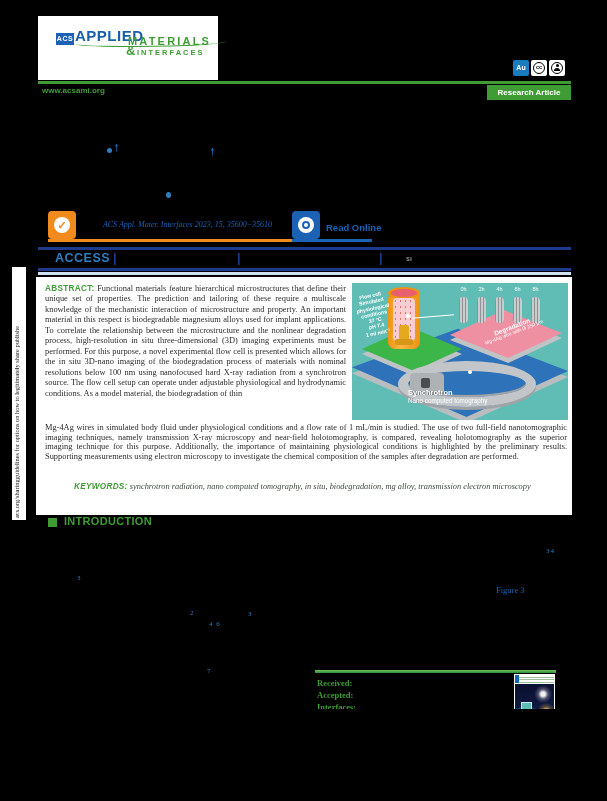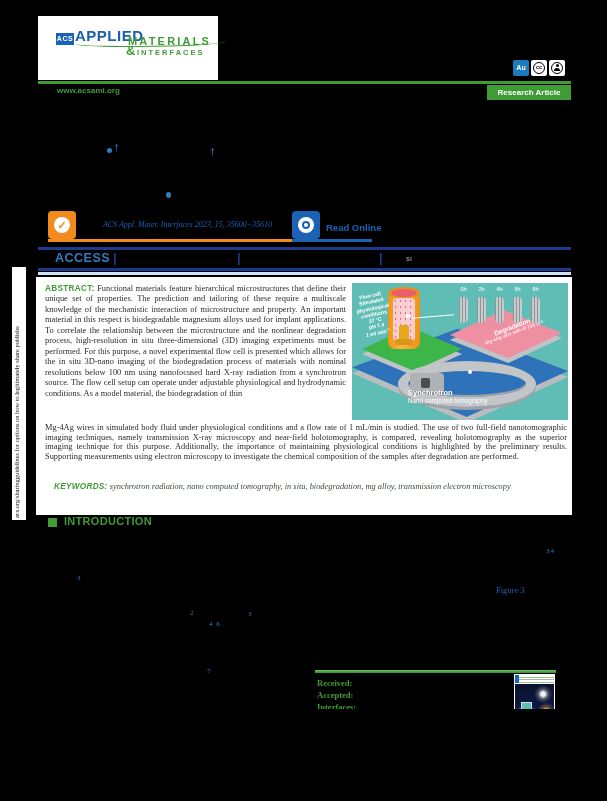--- a/index.html
+++ b/index.html
@@ -12,21 +12,21 @@
   #logo-box{left:38px;top:16px;width:180px;height:64px;background:#fff;}
   #acs-square{left:18px;top:17px;width:18px;height:12px;background:#1b62b5;color:#fff;
               font-size:7px;font-weight:bold;text-align:center;line-height:12px;letter-spacing:0.5px;}
   #applied{left:37px;top:11px;color:#1b5faa;font-size:15px;font-weight:bold;letter-spacing:0.5px;}
   #materials{left:90px;top:19px;color:#3f9c35;font-size:11px;font-weight:bold;letter-spacing:2.2px;}
   #swoosh{left:38px;top:21px;width:150px;height:9px;border-bottom:1.6px solid #3f9c35;border-radius:0 0 60% 30%;}
   #amp{left:88px;top:27px;color:#3f9c35;font-size:13px;font-weight:bold;}
   #interfaces{left:99px;top:32px;color:#3f9c35;font-size:7.5px;font-weight:bold;letter-spacing:2px;}
   .badge-sq{top:60px;width:16px;height:16px;}
   #green-rule{left:38px;top:81px;width:533px;height:3px;background:#3f9c35;}
-  #site{left:57px;top:86px;color:#3f9c35;font-size:8px;font-weight:bold;text-align:center;}
+  #site{left:42px;top:86px;color:#3f9c35;font-size:8px;font-weight:bold;text-align:center;}
   #ra-badge{left:487px;top:85px;width:84px;height:15px;background:#3f9c35;color:#fff;
             font-size:8px;font-weight:bold;text-align:center;line-height:15px;}
   .mark{position:absolute;color:#2d7dc1;}
   
   #cite-badge{left:48px;top:211px;width:28px;height:28px;background:#f28b1d;border-radius:4px;}
   #cite-check{left:6px;top:6px;width:16px;height:16px;background:#fff;border-radius:50%;
               color:#f28b1d;font-size:11px;font-weight:bold;text-align:center;line-height:16px;}
   #citation{left:95px;top:220px;width:185px;text-align:center;color:#1b62b5;
             font-style:italic;font-size:8px;font-family:"Liberation Serif",serif;}
   #orange-rule{left:48px;top:239px;width:262px;height:2.5px;background:#f28b1d;}
@@ -43,21 +43,21 @@
   #si-icon{left:406px;top:255px;color:#8a8a8a;font-size:7px;font-weight:bold;}
   #lightblue-rule{left:38px;top:272px;width:533px;height:3px;background:#cfe2f2;}
   
   #abstract-box{left:36px;top:277px;width:536px;height:238px;background:#fff;}
   #abs-col{left:9px;top:7px;width:301px;height:137px;overflow:hidden;text-align:justify;
            font-size:8.4px;line-height:10.45px;color:#2b2b2b;}
   .sec-label{color:#3f9c35;font-weight:bold;font-family:"Liberation Sans",sans-serif;
              font-size:8.2px;letter-spacing:0.3px;}
   #abs-full{left:9px;top:146px;width:522px;height:57px;overflow:hidden;text-align:justify;
             font-size:8.4px;line-height:9.6px;color:#2b2b2b;}
-  #kw-line{left:2px;top:205px;width:522px;font-size:8.4px;color:#3c4a3c;font-style:italic;padding-left:16px;}
+  #kw-line{left:22px;top:205px;width:522px;font-size:8.4px;color:#3c4a3c;font-style:italic;padding-left:16px;}
   
   #figure{left:316px;top:6px;width:216px;height:137px;background:#5fbdb5;overflow:hidden;}
   .platform{position:absolute;}
   #note{left:-2px;top:9px;width:48px;transform:rotate(-12deg);color:#fff;font-size:5.2px;
         font-weight:bold;line-height:6.3px;text-align:center;white-space:pre-line;}
   .wire{position:absolute;top:14px;width:9px;height:26px;border-radius:3px/5px;
         background:repeating-linear-gradient(90deg,#8f9396 0 1px,#c9ccce 1px 3px);}
   .wire-label{position:absolute;top:3px;width:17px;text-align:center;color:#fff;font-size:5.5px;}
   #ring{left:46px;top:78px;width:138px;height:46px;border-radius:50%;border:10px solid #c3c6c9;
         box-sizing:border-box;box-shadow:0 3px 0 #9fa3a6, inset 0 -2px 0 #9fa3a6;}

